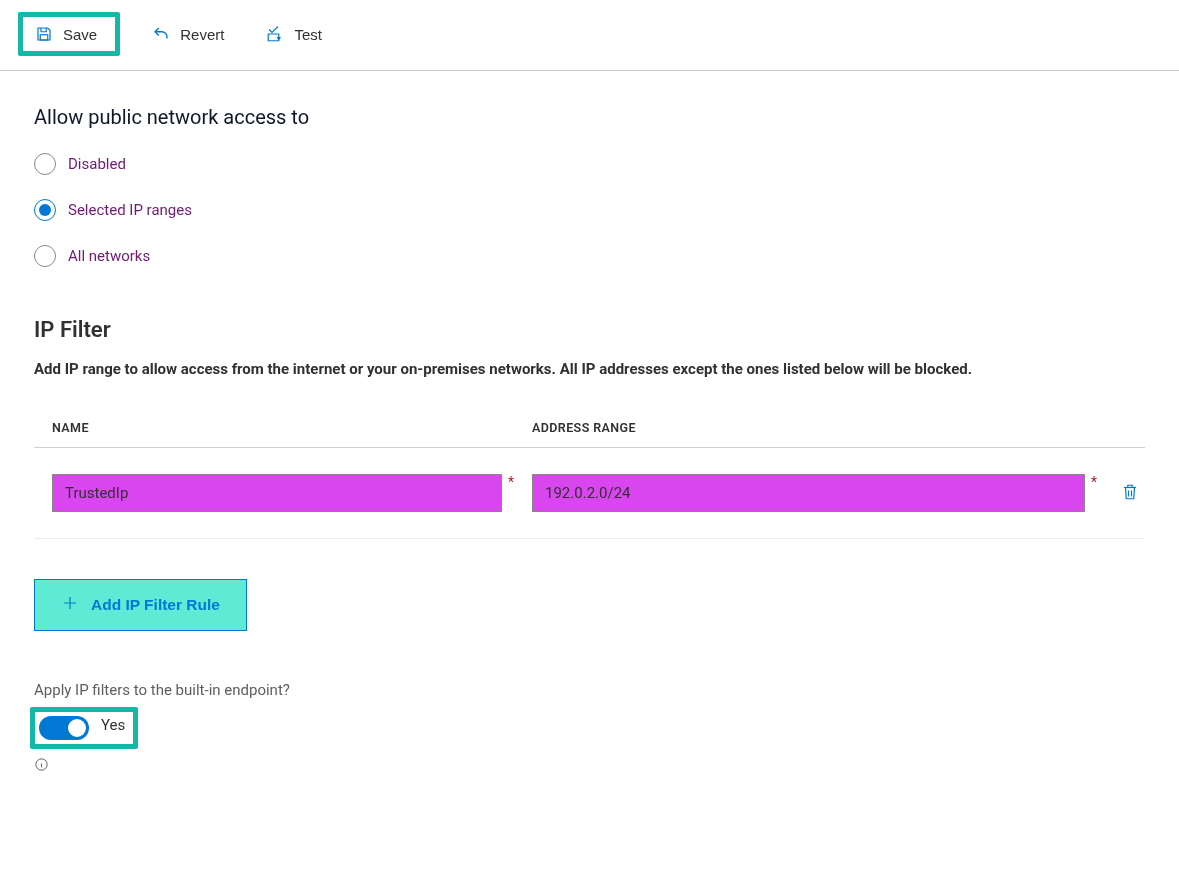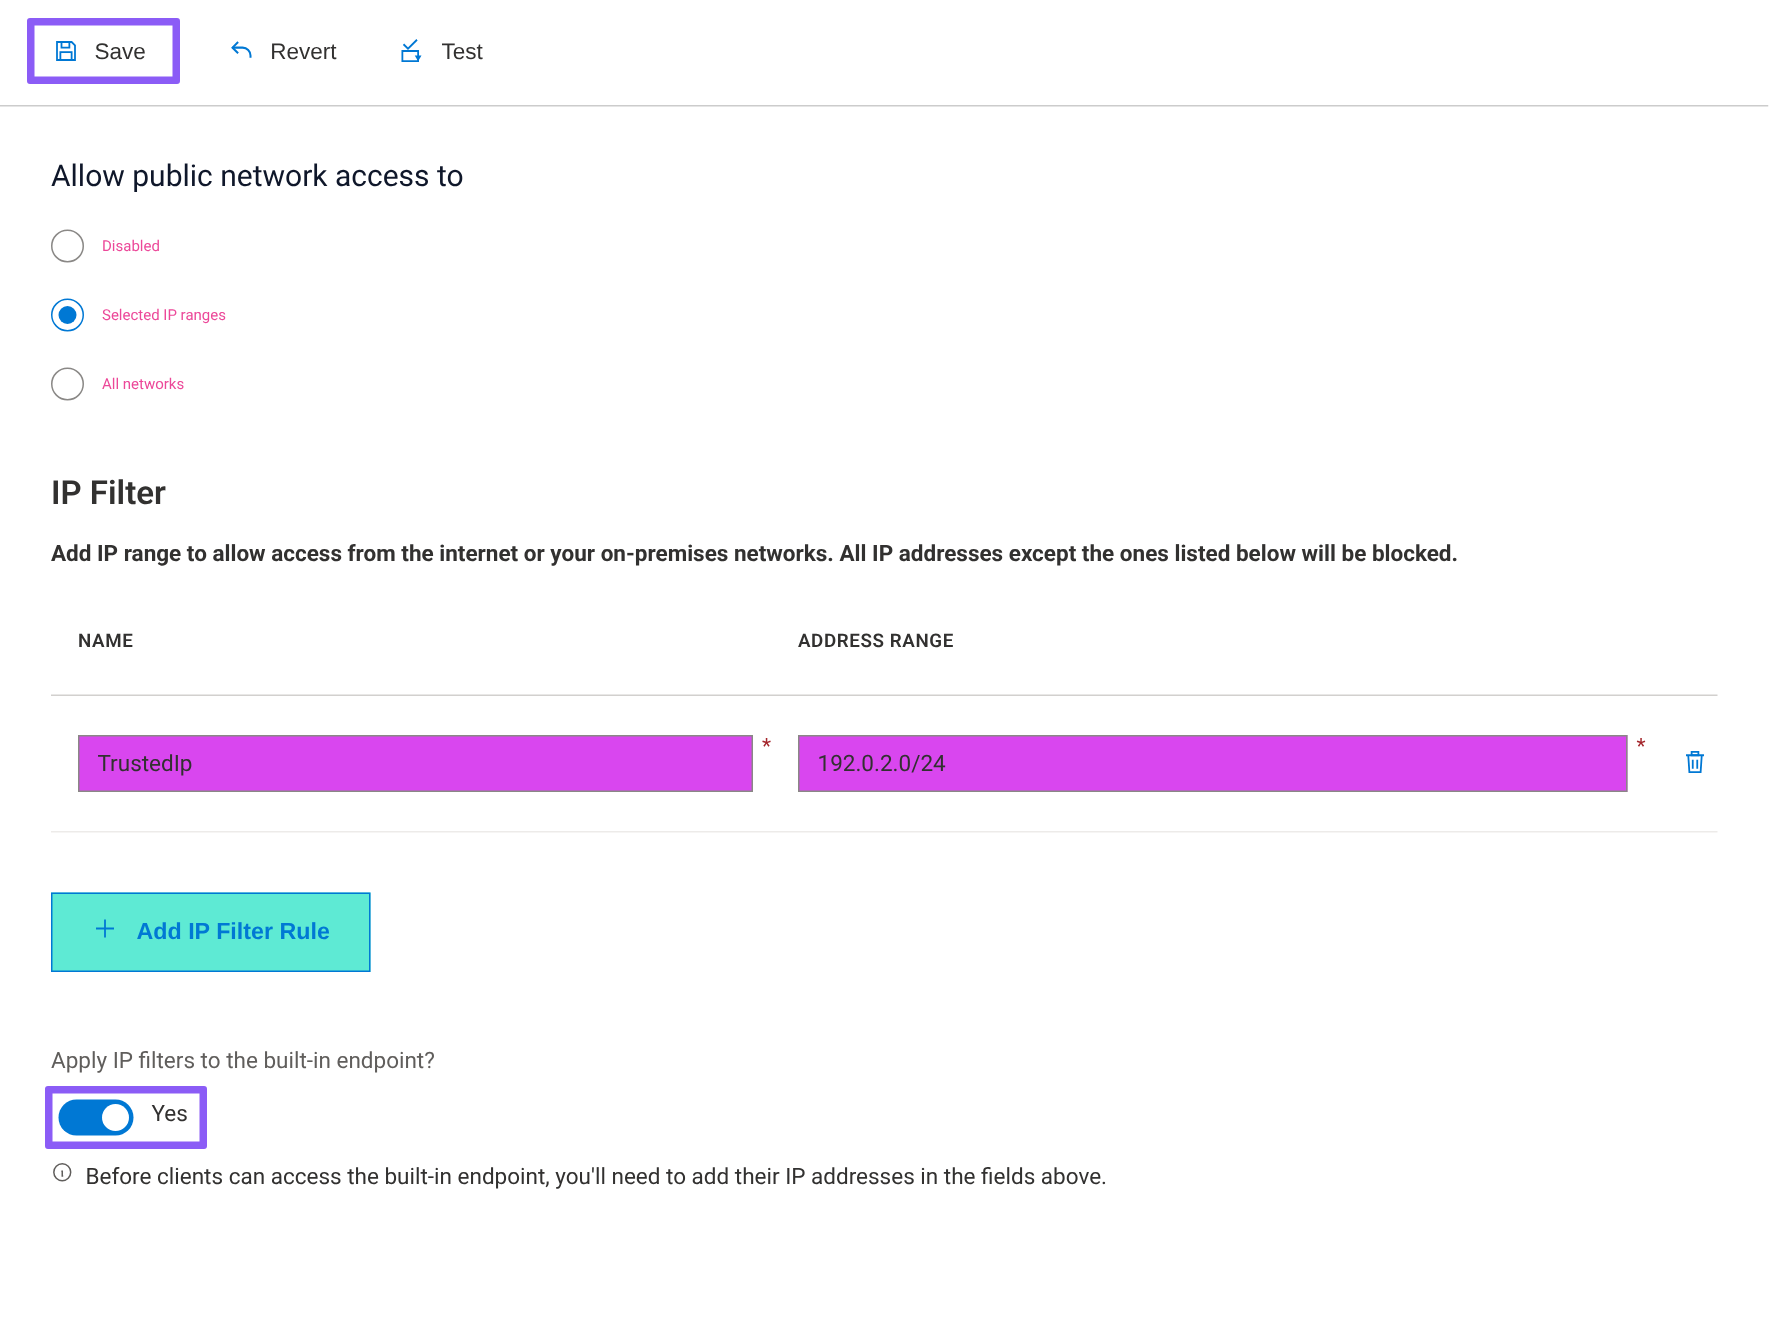--- a/index.html
+++ b/index.html
@@ -27,55 +27,55 @@
     cursor: pointer;
     background: none;
     border: none;
     padding: 6px 10px;
     font-size: 15px;
     color: #323130;
   }
   .tool-btn .icon-slot { width: 18px; height: 18px; display:inline-flex; align-items:center; justify-content:center;}
   .tool-btn svg { width: 18px; height: 18px; }
   .highlight-red {
-    border: 5px solid #8b5cf6;
+    border: 5px solid #14b8a6;
     border-radius: 2px;
   }
   .save-hl { padding: 2px 8px 2px 2px; margin-left: 18px; }
   
   .content { padding: 34px 34px 0 34px; }
   .section-label {
     color: #0f172a;
     font-size: 20px;
     margin-bottom: 24px;
   }
   .radio-group { display: flex; flex-direction: column; gap: 24px; margin-bottom: 50px; }
   .radio-item { display: flex; align-items: center; gap: 12px; cursor: pointer; }
   .radio-circle {
     width: 22px; height: 22px; border-radius: 50%;
     border: 1px solid #8a8886;
     display: flex; align-items: center; justify-content: center;
     background: #fff;
   }
   .radio-circle.selected { border-color: #0078d4; }
   .radio-dot { width: 12px; height: 12px; border-radius: 50%; background: #0078d4; }
-  .radio-label { font-size: 10px; color: #ec4899; text-align: right; }
+  .radio-label { font-size: 15px; color: #701a75; text-align: right; }
   h2.ipfilter-h {
     font-size: 22px;
     font-weight: 600;
     color: #323130;
     margin: 0 0 18px 0;
   }
   .ipfilter-desc { font-size: 15px; color: #323130; margin-bottom: 42px; font-weight: bold; }
   
   .ip-table { width: 100%; }
   .ip-table-head {
     display: flex;
     border-bottom: 1px solid #d2d0ce;
-    padding: 0 0 28px 18px;
+    padding: 0 0 12px 18px;
     font-size: 12.5px;
     font-weight: 600;
     letter-spacing: 0.4px;
     color: #323130;
   }
   .col-name { width: 480px; }
   .col-addr { flex: 1; }
   .ip-table-row {
     display: flex;
     align-items: center;
@@ -257,17 +257,16 @@
         <span class="toggle-text">Yes</span>
       </span>
     </span>
     <div class="info-row">
       <span>
         <svg viewBox="0 0 24 24" fill="none" stroke="#605e5c" stroke-width="1.6">
           <circle cx="12" cy="12" r="9"></circle>
           <path d="M12 8h.01M11 11h1v5h1"></path>
         </svg>
       </span>
-      <span>Before clients can access the built-in endpoint, you'll need to add their IP addresses in the fields above.</span>
     </div>
   </div>
 
 </div>
 
 </body></html>

